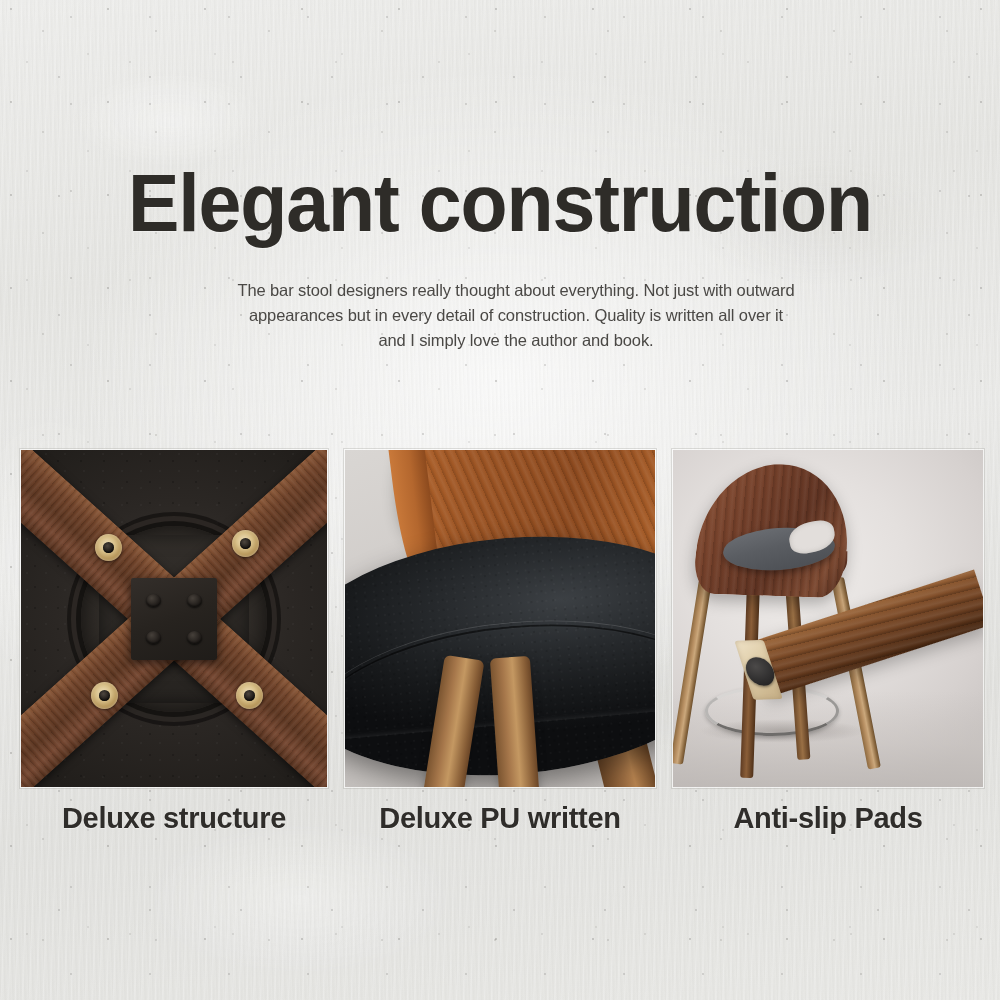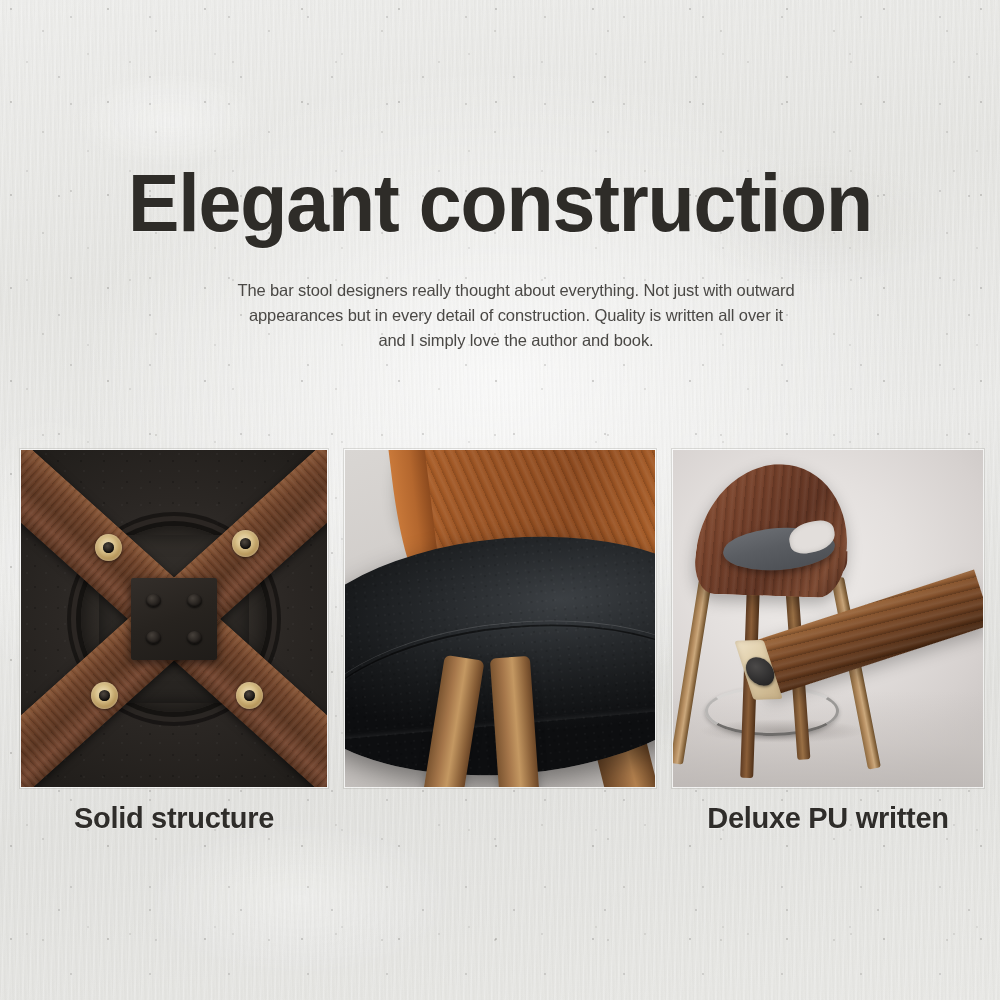--- a/index.html
+++ b/index.html
@@ -478,17 +478,18 @@
       <div class="p3-armgap"></div>
       <div class="p3-stick">
         <div class="p3-stick-end"></div>
         <div class="p3-pad"></div>
       </div>
     </div>
 
   </div>
 
   <div class="captions">
-    <div class="caption caption-1">Solid structure</div>
+    <div class="caption caption-1">Deluxe structure</div>
     <div class="caption">Deluxe PU written</div>
+    <div class="caption">Anti-slip Pads</div>
   </div>
 
 </div>
 
 </body></html>

